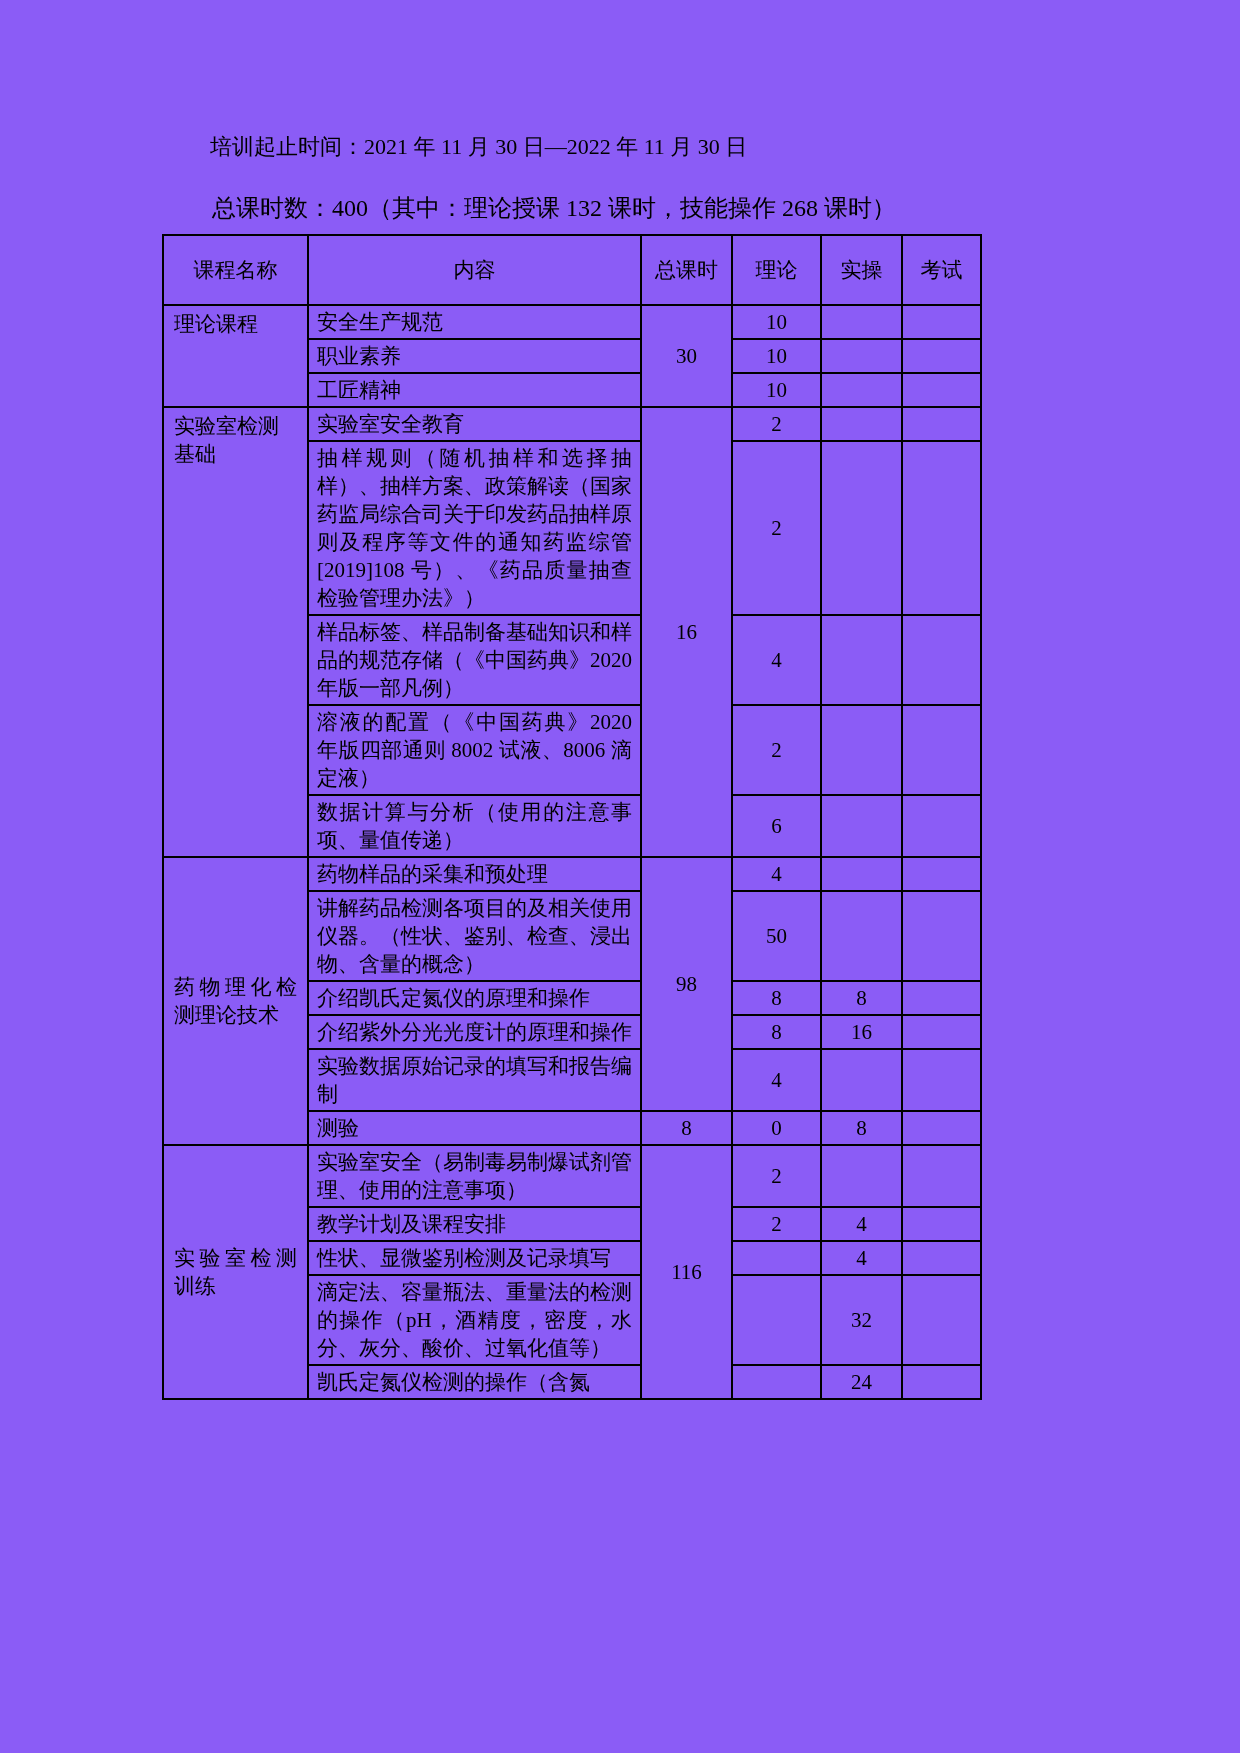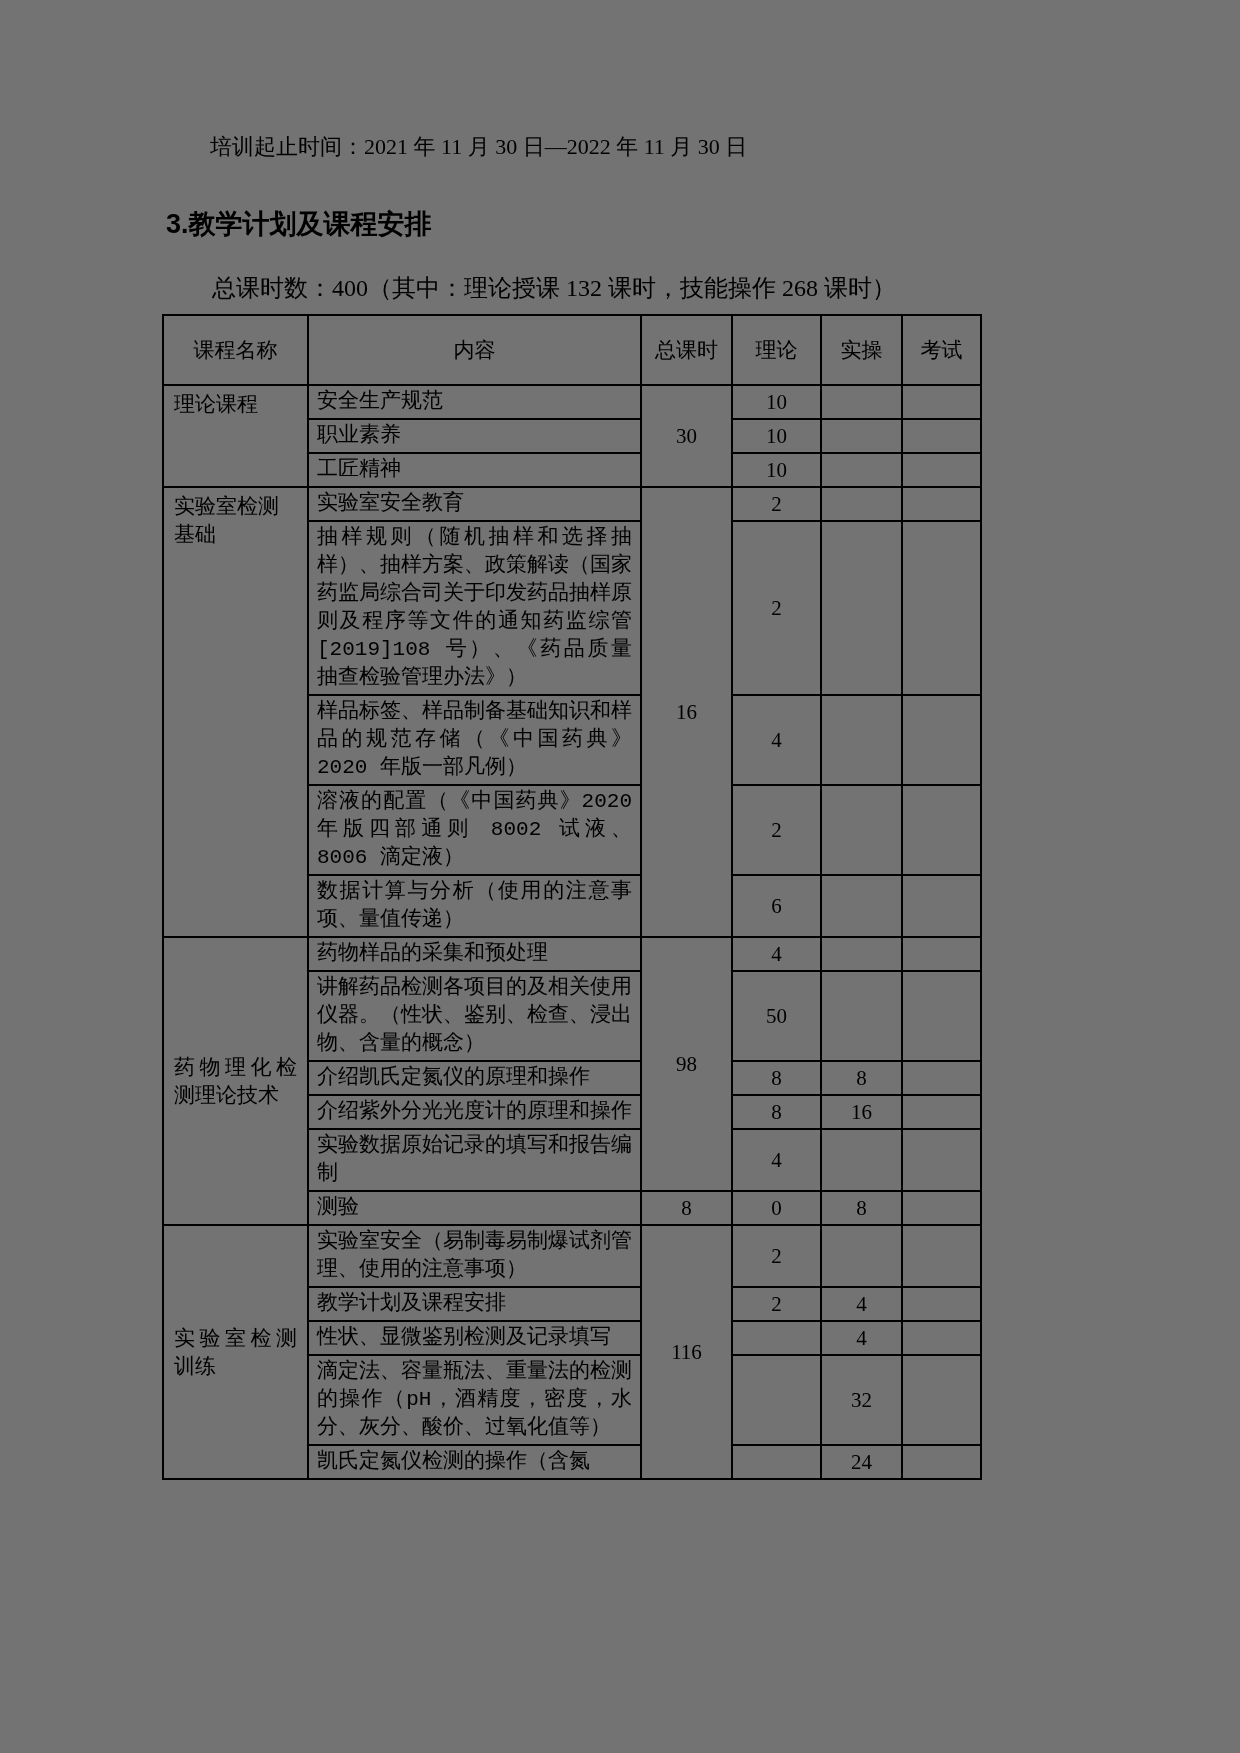--- a/index.html
+++ b/index.html
@@ -1,21 +1,21 @@
 <!DOCTYPE html>
 <html><head>
 <meta charset="utf-8">
 <style>
   html, body { margin: 0; padding: 0; }
   body { background: #ffffff; }
   .page {
     position: relative;
     width: 1240px;
     height: 1753px;
-    background: #737373;
+    background: #8b5cf6;
     color: #000000;
     font-family: "Liberation Serif", "DejaVu Serif", serif;
     overflow: hidden;
     box-sizing: border-box;
     padding-top: 132px;
   }
   .intro {
     margin: 0 0 0 210px;
     font-size: 22px;
     line-height: 30px;
@@ -61,31 +61,29 @@
     vertical-align: top;
     padding-top: 4px;
   }
   .schedule td.num {
     text-align: center;
     padding: 2px 2px;
   }
   .schedule td.content {
     text-align: justify;
     text-justify: inter-ideograph;
-    font-family: Liberation Mono, monospace;
   }
 </style>
 </head>
 <body>
 
 <div class="page">
 
   <p class="intro">培训起止时间：2021 年 11 月 30 日—2022 年 11 月 30 日</p>
 
-  <h2 class="heading">3.教学计划及课程安排</h2>
 
   <p class="total-line">总课时数：400（其中：理论授课 132 课时，技能操作 268 课时）</p>
 
   <table class="schedule">
     <colgroup>
       <col style="width:145px">
       <col style="width:333px">
       <col style="width:91px">
       <col style="width:89px">
       <col style="width:81px">

